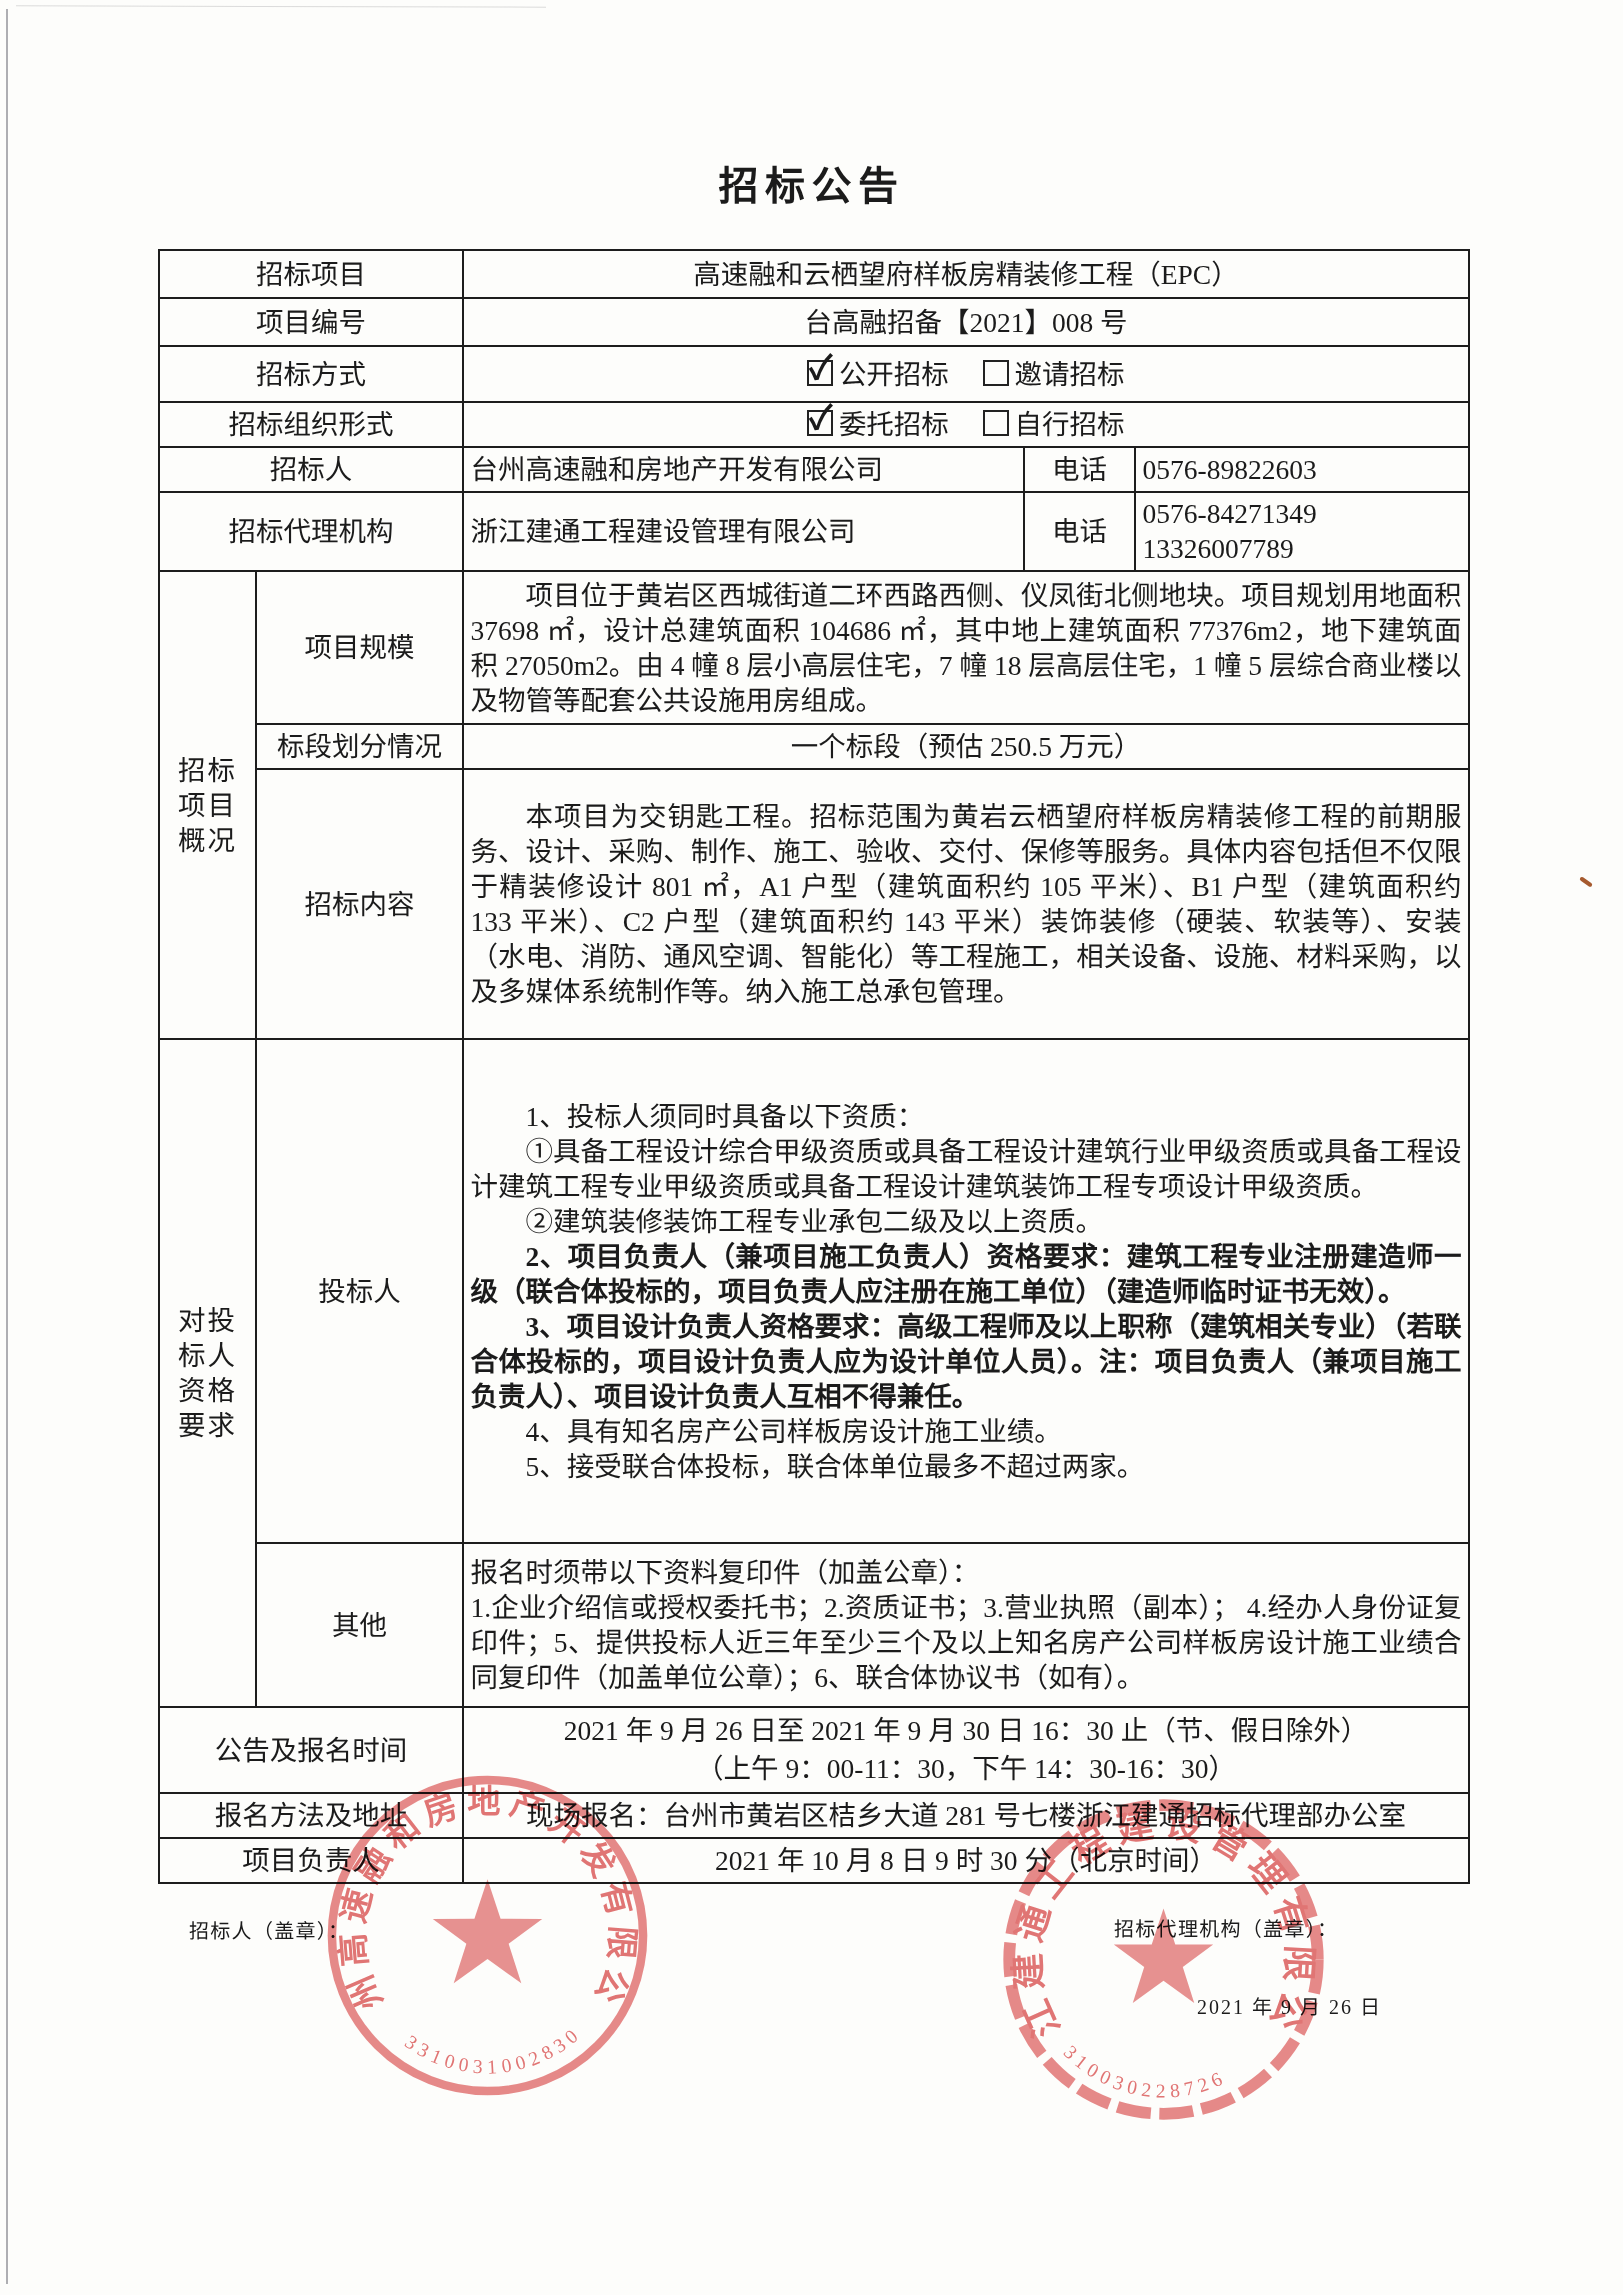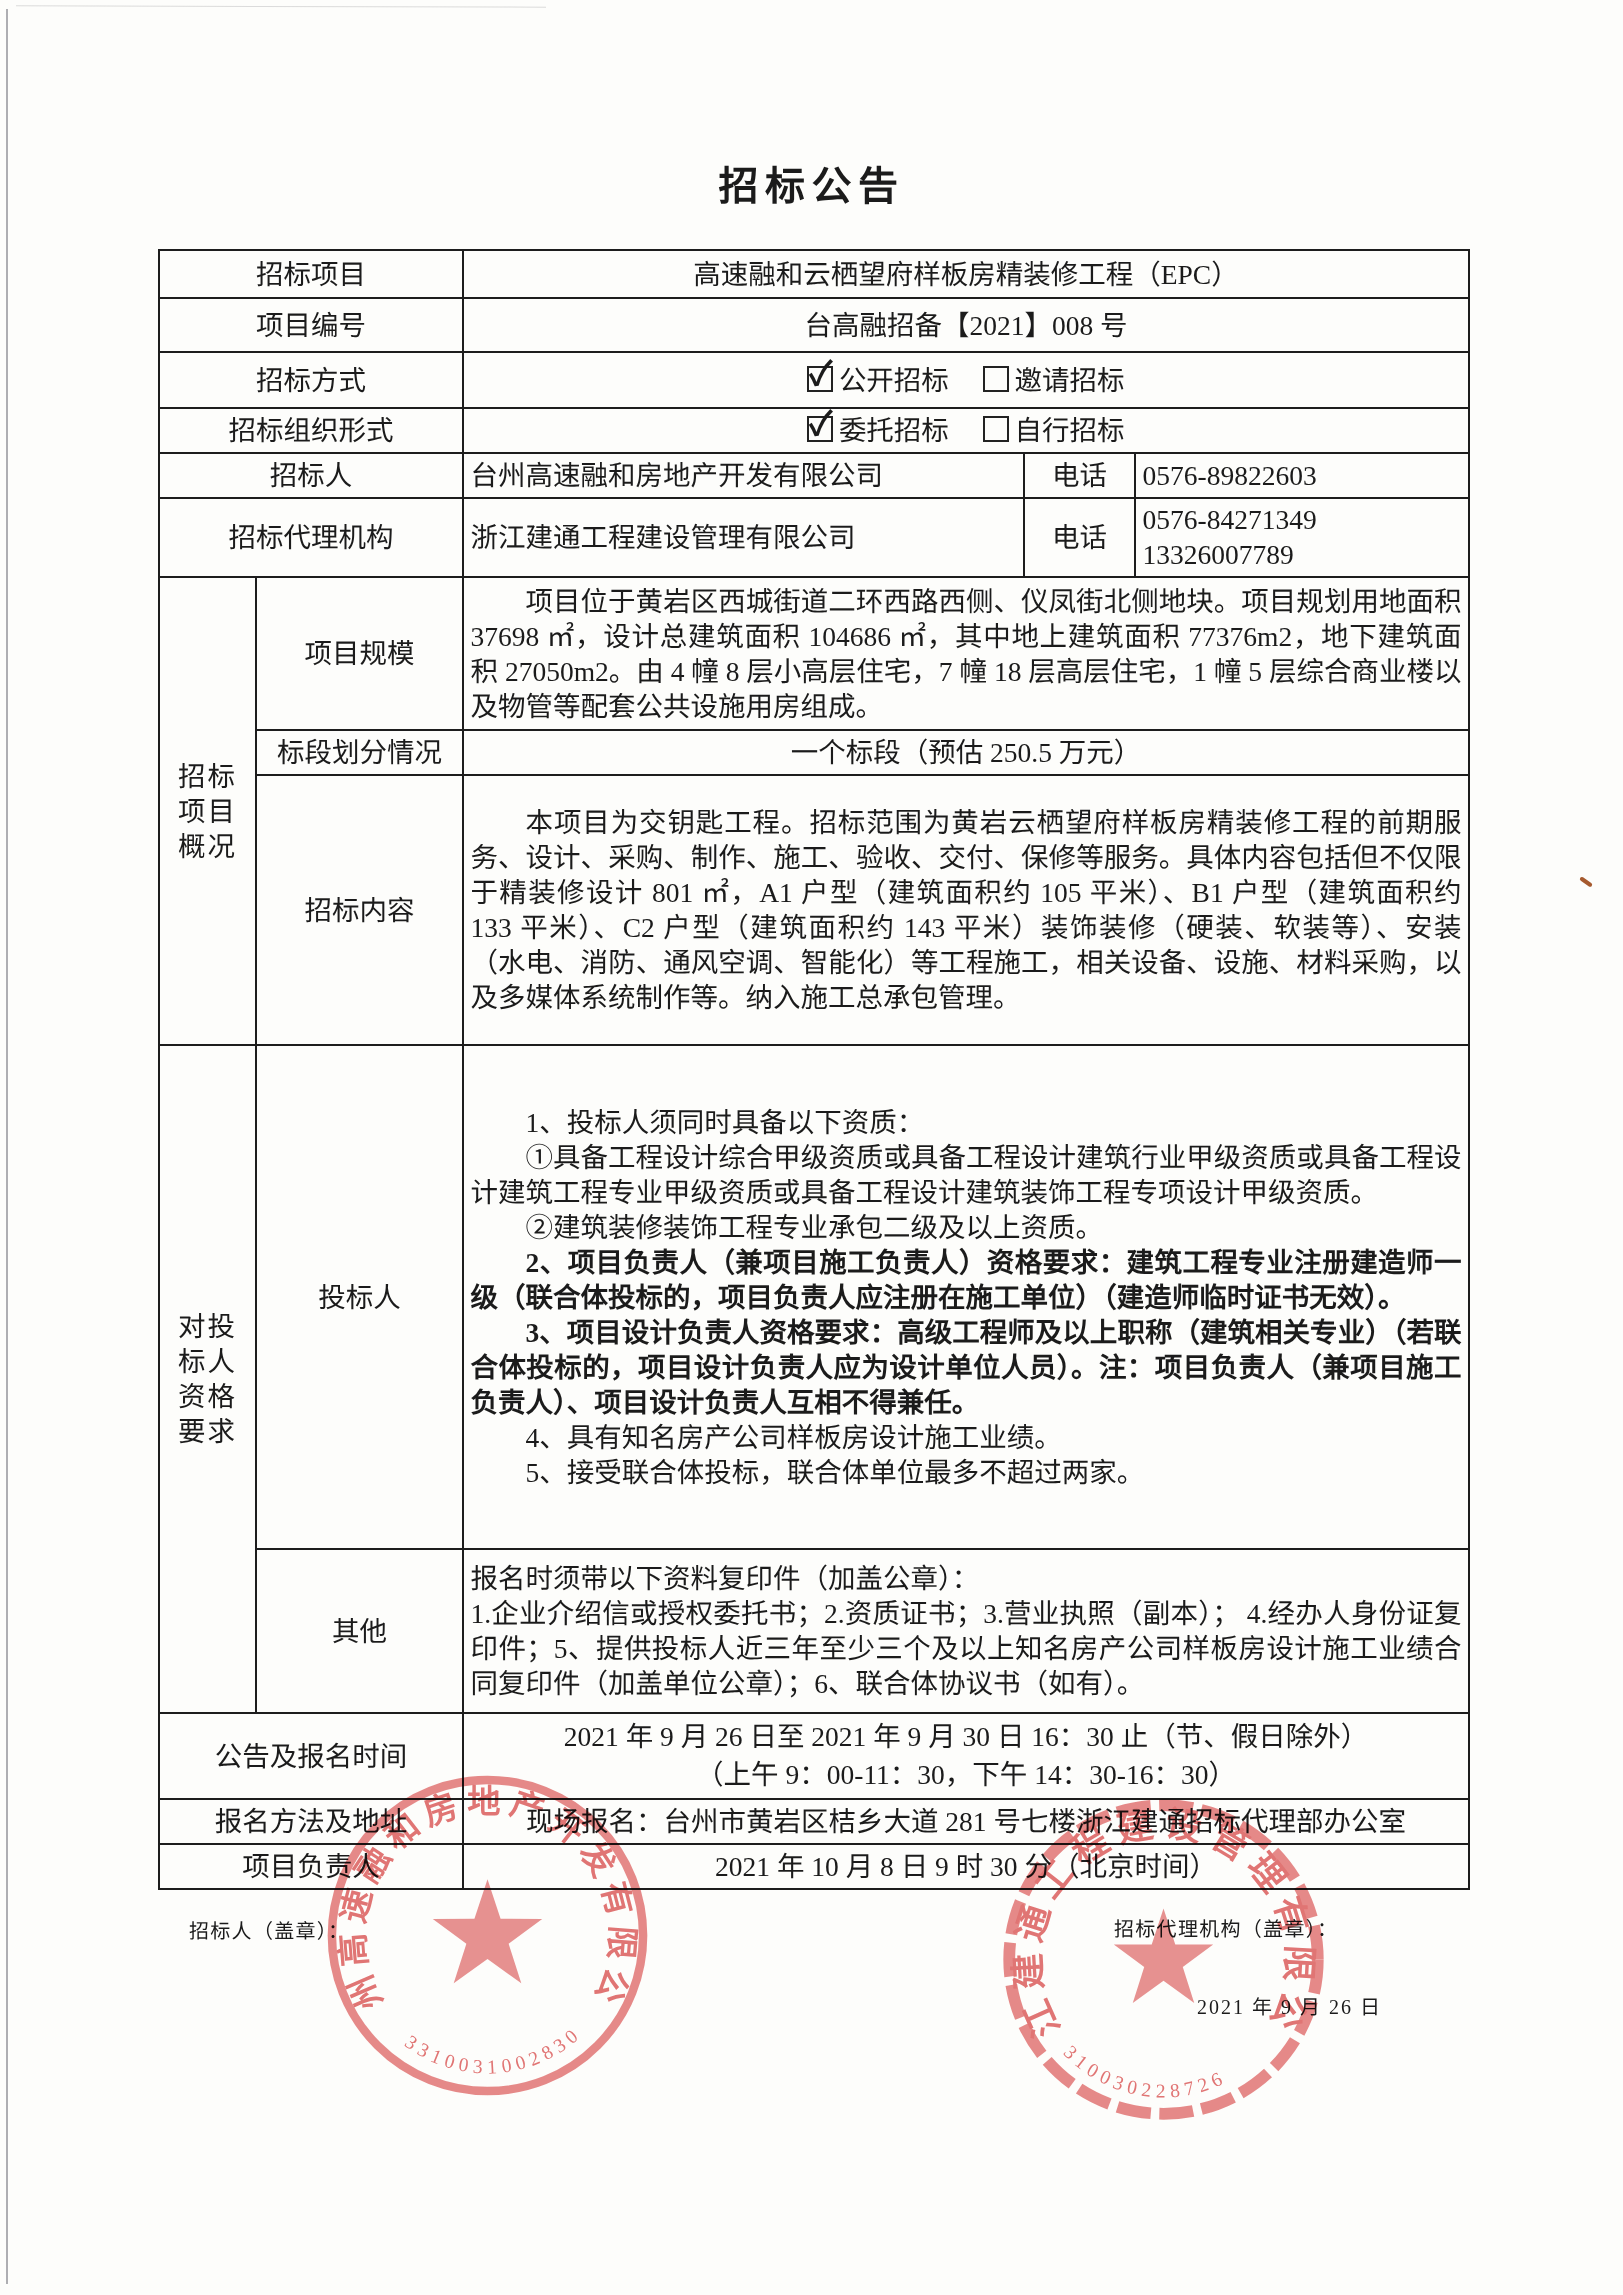--- a/index.html
+++ b/index.html
@@ -79,21 +79,21 @@
       <col style="width:207px">
       <col style="width:561px">
       <col style="width:111px">
       <col style="width:334px">
   </colgroup>
   <tbody>
   <tr style="height:48px">
     <td colspan="2" class="lbl">招标项目</td>
     <td colspan="3" class="ctr">高速融和云栖望府样板房精装修工程（EPC）</td>
   </tr>
-  <tr style="height:54px">
+  <tr style="height:48px">
     <td colspan="2" class="lbl">项目编号</td>
     <td colspan="3" class="ctr">台高融招备【2021】008 号</td>
   </tr>
   <tr style="height:56px">
     <td colspan="2" class="lbl">招标方式</td>
     <td colspan="3" class="ctr">
       <span class="opt"><span class="cb on"></span><span>公开招标</span></span>
       <span class="opt"><span class="cb"></span><span>邀请招标</span></span>
     </td>
   </tr>

